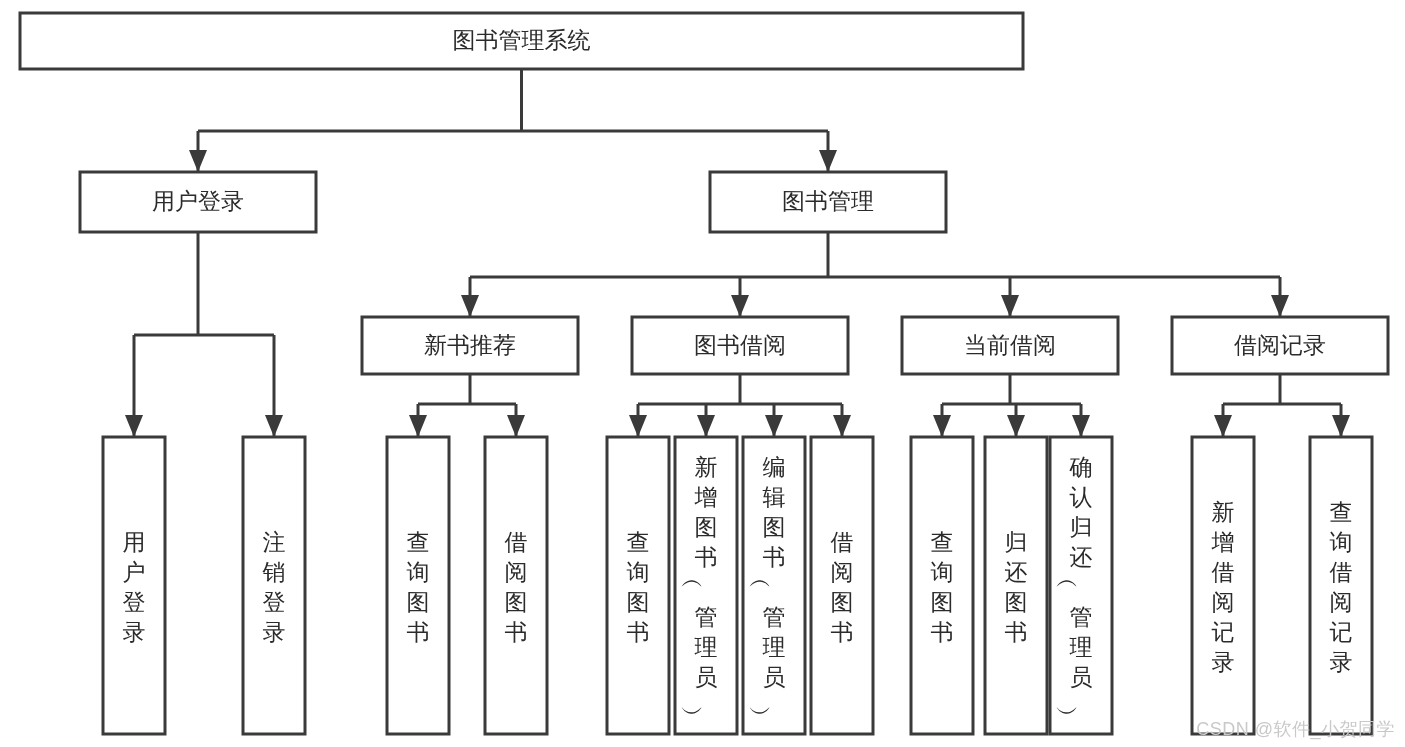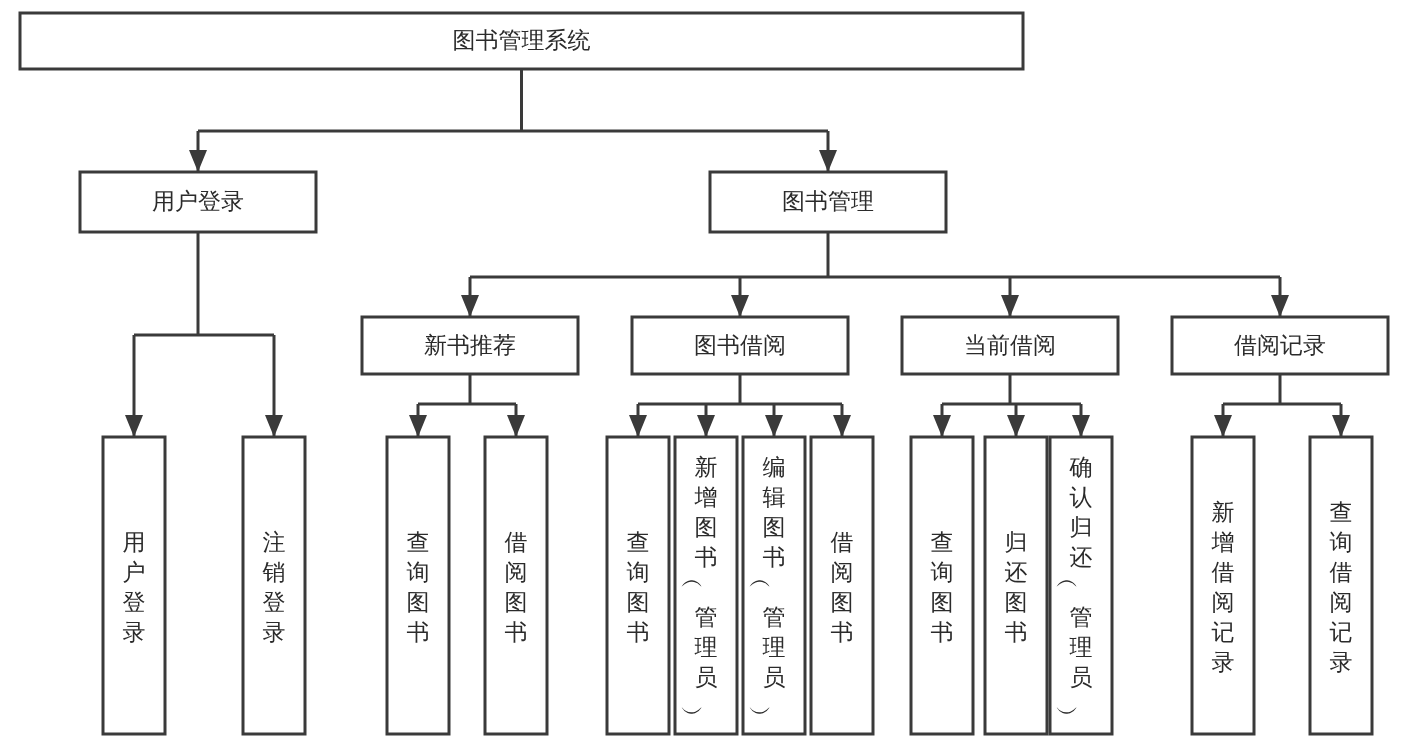--- a/index.html
+++ b/index.html
@@ -201,13 +201,14 @@
         <g>
           <rect x="1192" y="437" width="62" height="297" class="node-rect"></rect>
           <text x="1223" y="519.5" class="node-label-v"><tspan x="1223" dy="0">新</tspan><tspan x="1223" dy="30">增</tspan><tspan x="1223" dy="30">借</tspan><tspan x="1223" dy="30">阅</tspan><tspan x="1223" dy="30">记</tspan><tspan x="1223" dy="30">录</tspan></text>
         </g>
         <g>
           <rect x="1310" y="437" width="62" height="297" class="node-rect"></rect>
           <text x="1341" y="519.5" class="node-label-v"><tspan x="1341" dy="0">查</tspan><tspan x="1341" dy="30">询</tspan><tspan x="1341" dy="30">借</tspan><tspan x="1341" dy="30">阅</tspan><tspan x="1341" dy="30">记</tspan><tspan x="1341" dy="30">录</tspan></text>
         </g>
       </g>
     </svg>
+  <div class="watermark">CSDN @软件_小贺同学</div>
 </div>
 
 </body></html>

